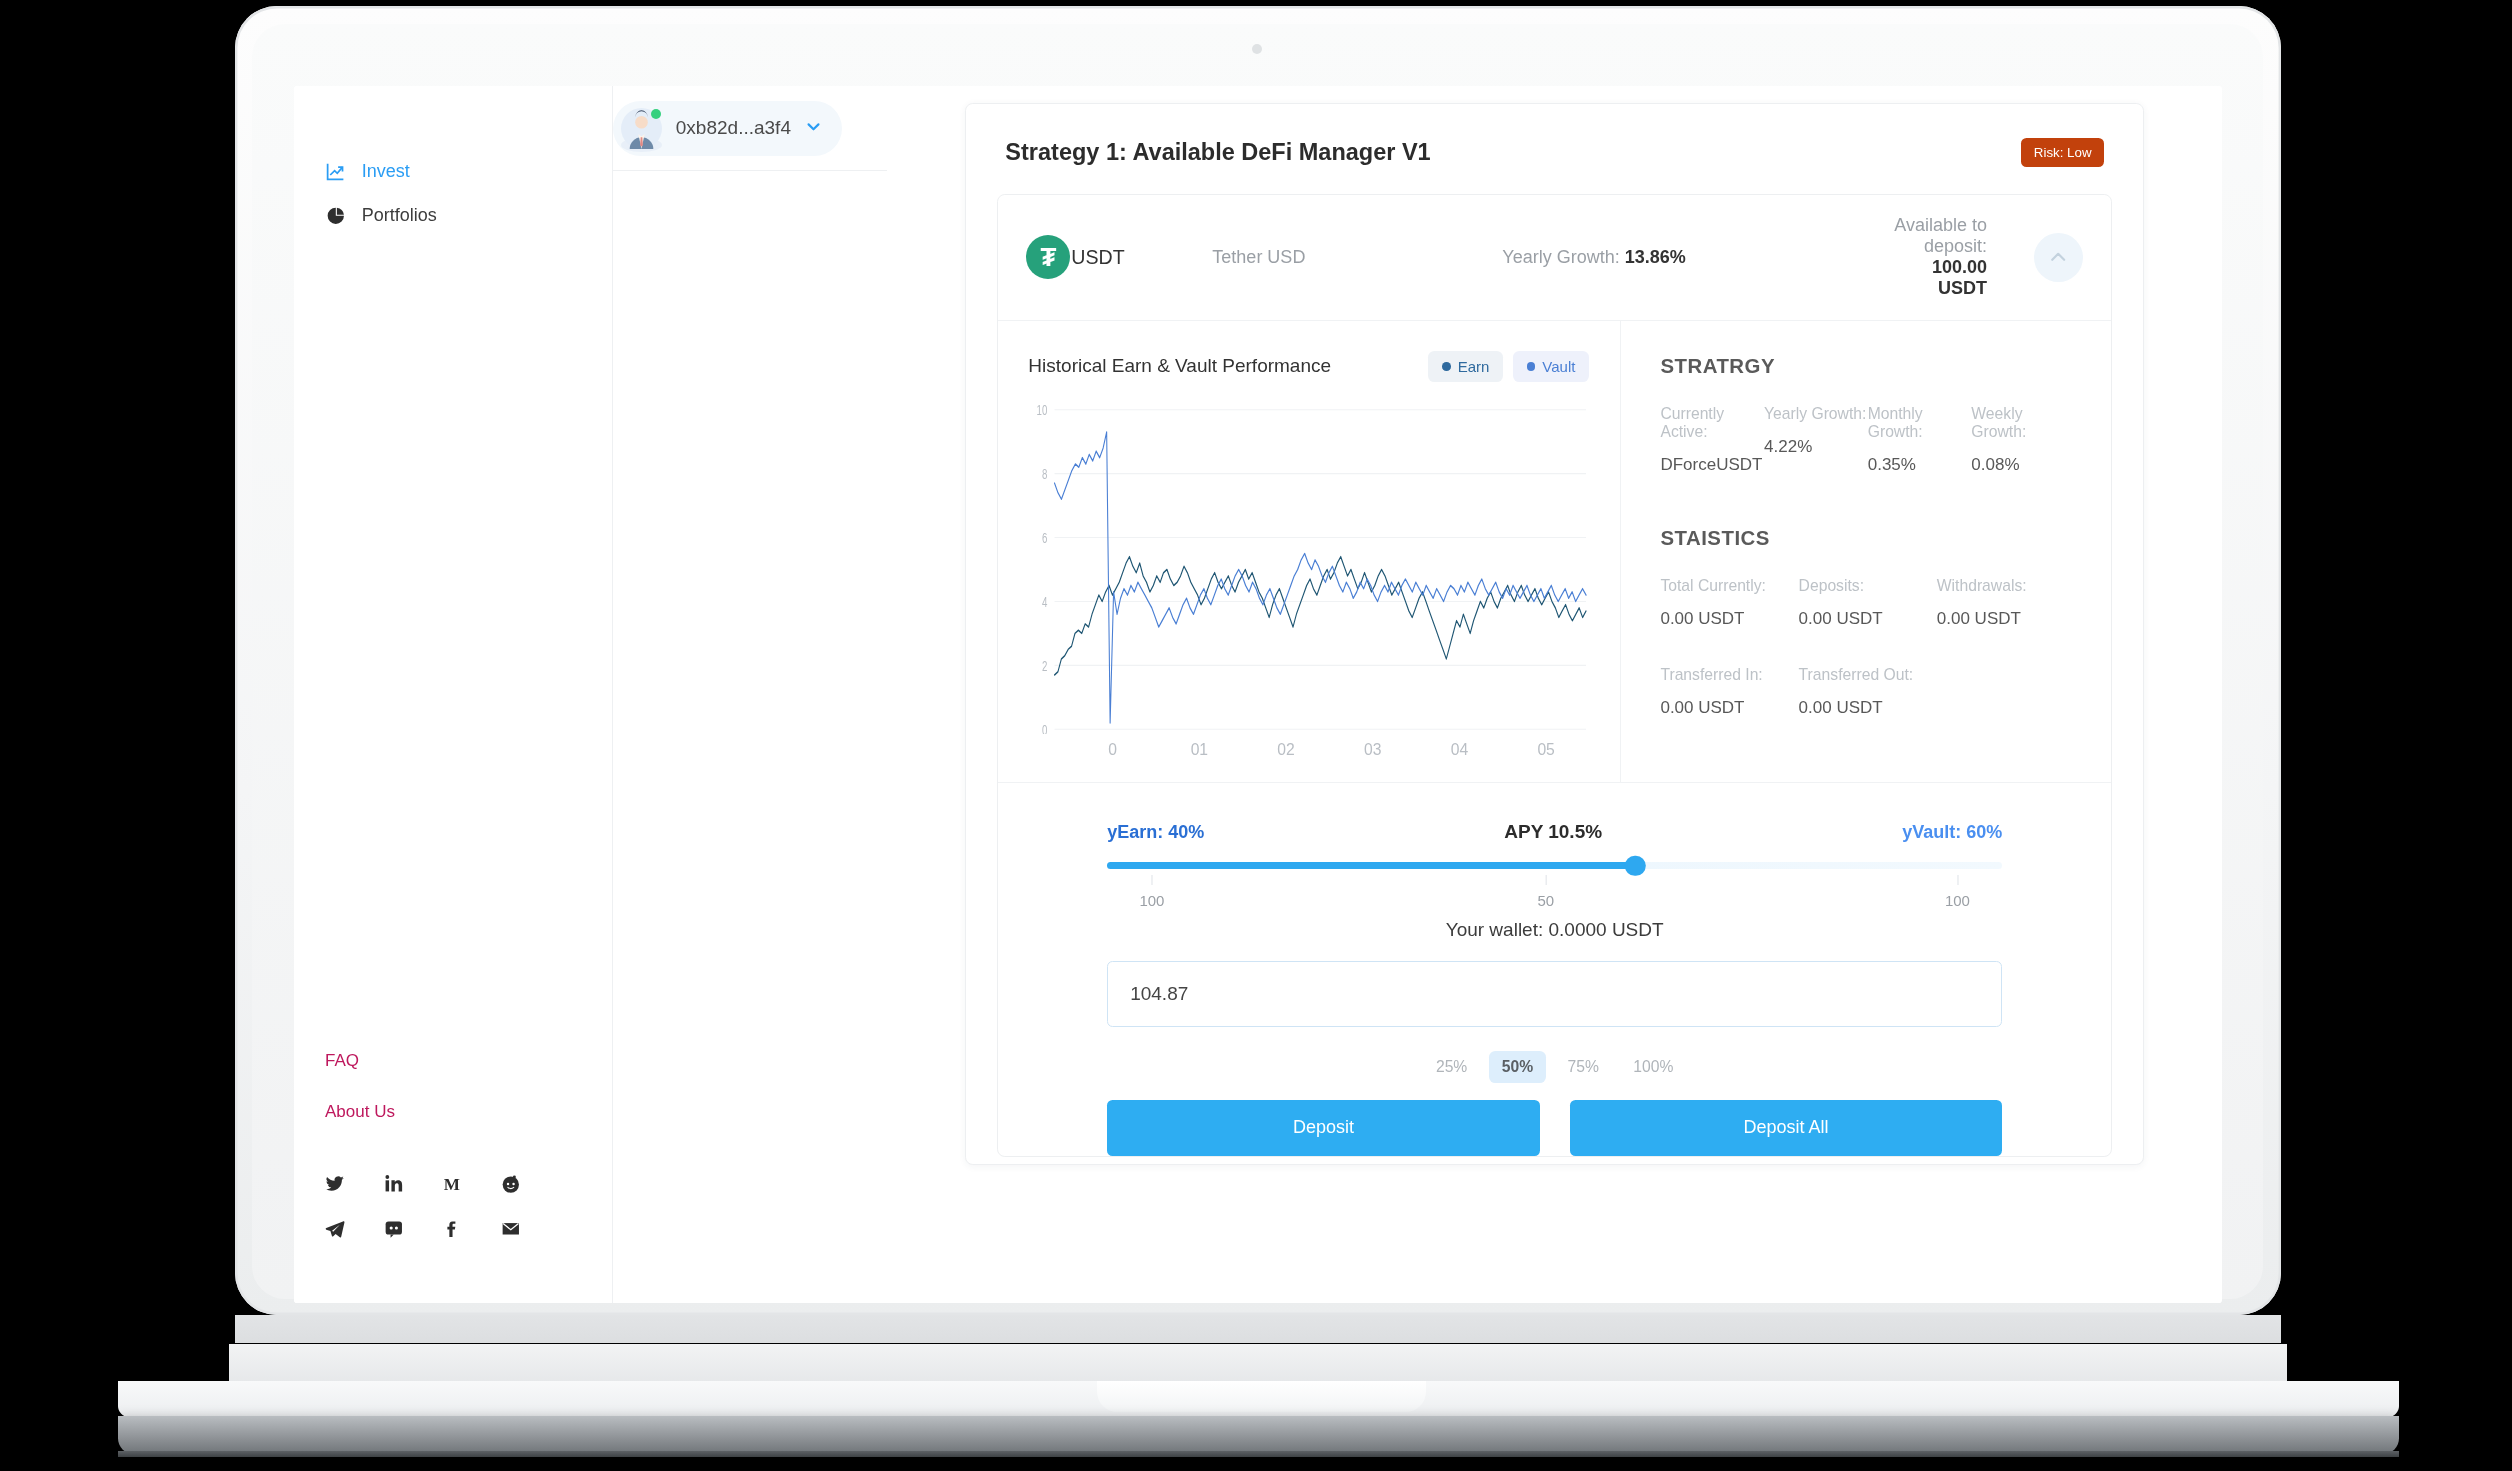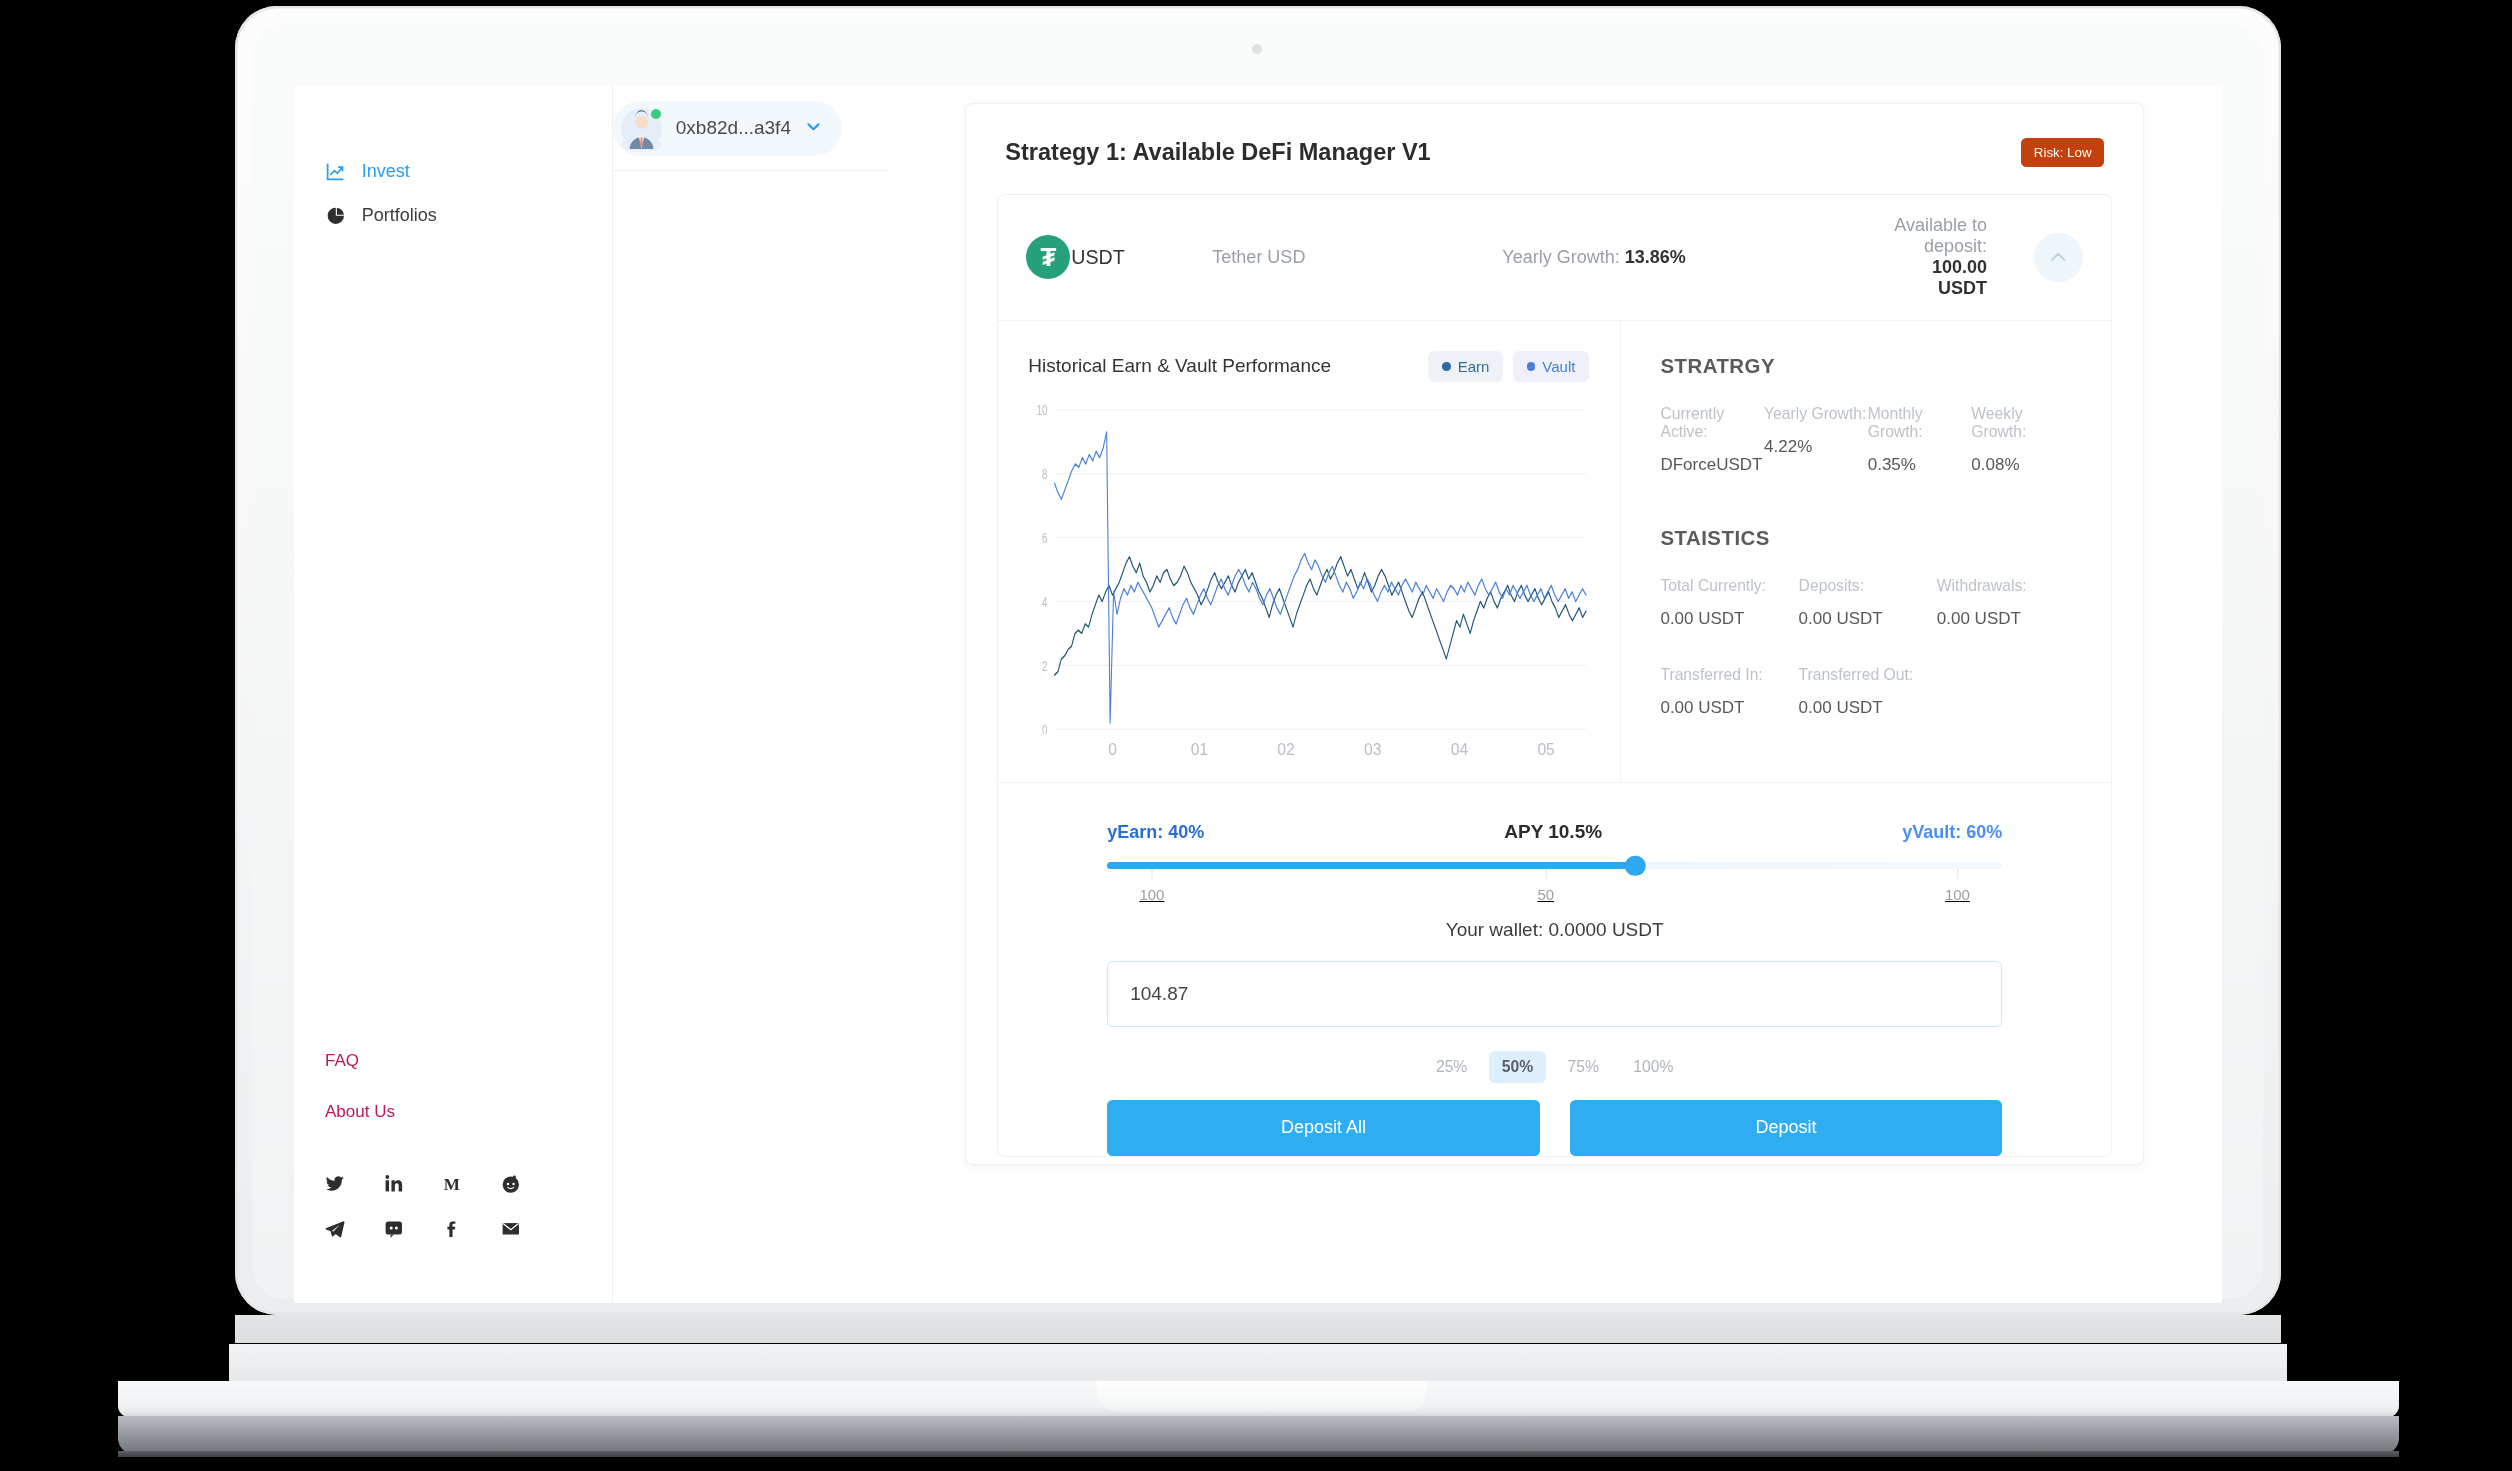--- a/index.html
+++ b/index.html
@@ -142,21 +142,21 @@
   .s-apy { font-size: 19px; font-weight: 700; color: #2c2c2c; }
   .s-vault { font-size: 18px; font-weight: 700; color: #4a8ff0; }
   .track { position: relative; height: 7px; border-radius: 3.9px;
     background: linear-gradient(90deg,#e8f4fd,#f2f9fe); cursor: pointer; }
   .track-fill { position: absolute; left: 0; top: 0; height: 7px;
     border-radius: 3.9px; background: #2ea8f0; }
   .thumb { position: absolute; top: 50%; width: 20.4px; height: 20.4px;
     border-radius: 50%; background: #2ea8f0; transform: translate(-50%,-50%);
     cursor: pointer; }
   .ticks { position: relative; height: 34px; }
-  .tick { position: absolute; top: 0; transform: translateX(-50%); text-align: center; text-decoration: underline; }
+  .tick { position: absolute; top: 6px; transform: translateX(-50%); text-align: center; }
   .tick-line { width: 0.8px; height: 10.2px; background: #dfe3e7; margin: 0 auto; }
   .tick-txt { font-size: 15px; color: #9a9fa5; margin-top: 7px; }
 
   .wallet-line { text-align: center; font-size: 19px; color: #3c3c3c; margin: 15.7px 0 20.4px; }
   .amount-input { display: block; width: 895px; height: 66px; margin: 0 auto;
     border: 0.8px solid #cfe4f5; border-radius: 5.5px; font-size: 19px; color: #444;
     padding: 0 22px; font-family: "Liberation Sans", sans-serif; outline: none; }
   .pct-row { display: flex; justify-content: center; gap: 9.4px; margin: 23.5px 0 17px; }
   .pct { font-size: 15.7px; color: #b0b5ba; padding: 7px 12.5px; border-radius: 6.3px;
     cursor: pointer; }
@@ -450,22 +450,22 @@
                 <input class="amount-input" type="text" id="amount-input" placeholder="0.00" value="104.87" style="">
 
                 <div class="pct-row" id="pct-row">
                     <span class="pct">25%</span>
                     <span class="pct sel">50%</span>
                     <span class="pct">75%</span>
                     <span class="pct">100%</span>
                   </div>
 
                 <div class="btn-row">
+                  <button class="btn">Deposit</button>
                   <button class="btn">Deposit All</button>
-                  <button class="btn">Deposit</button>
                 </div>
               </div>
             </div>
           </section>
         </div>
       </div>
     </div>
   </div>
 
   <div class="base-1"></div>

